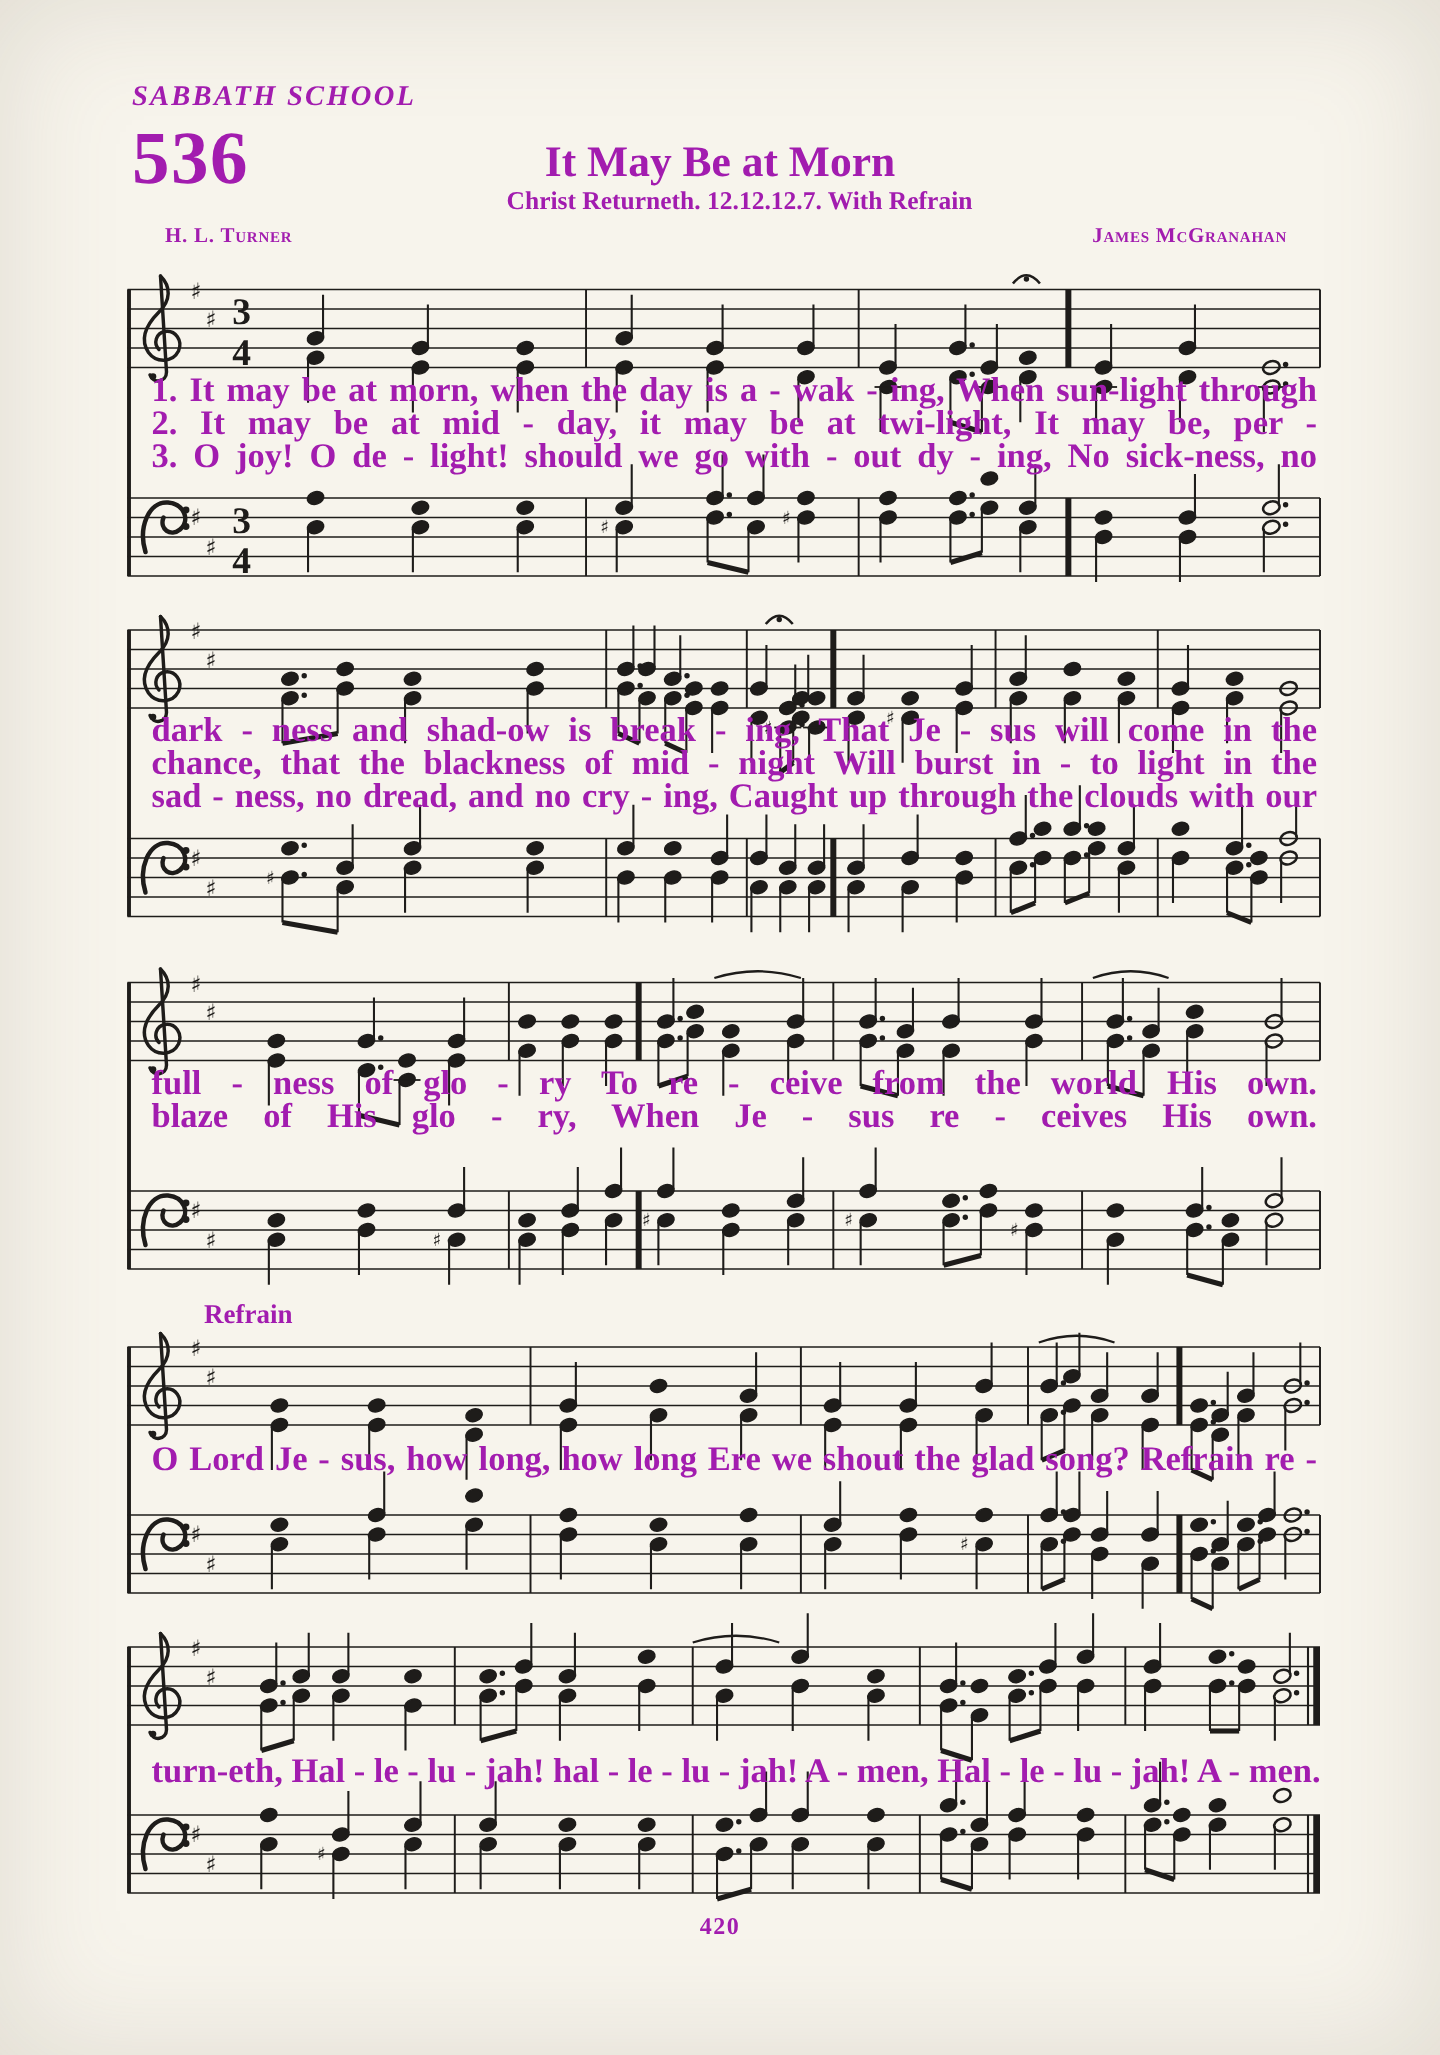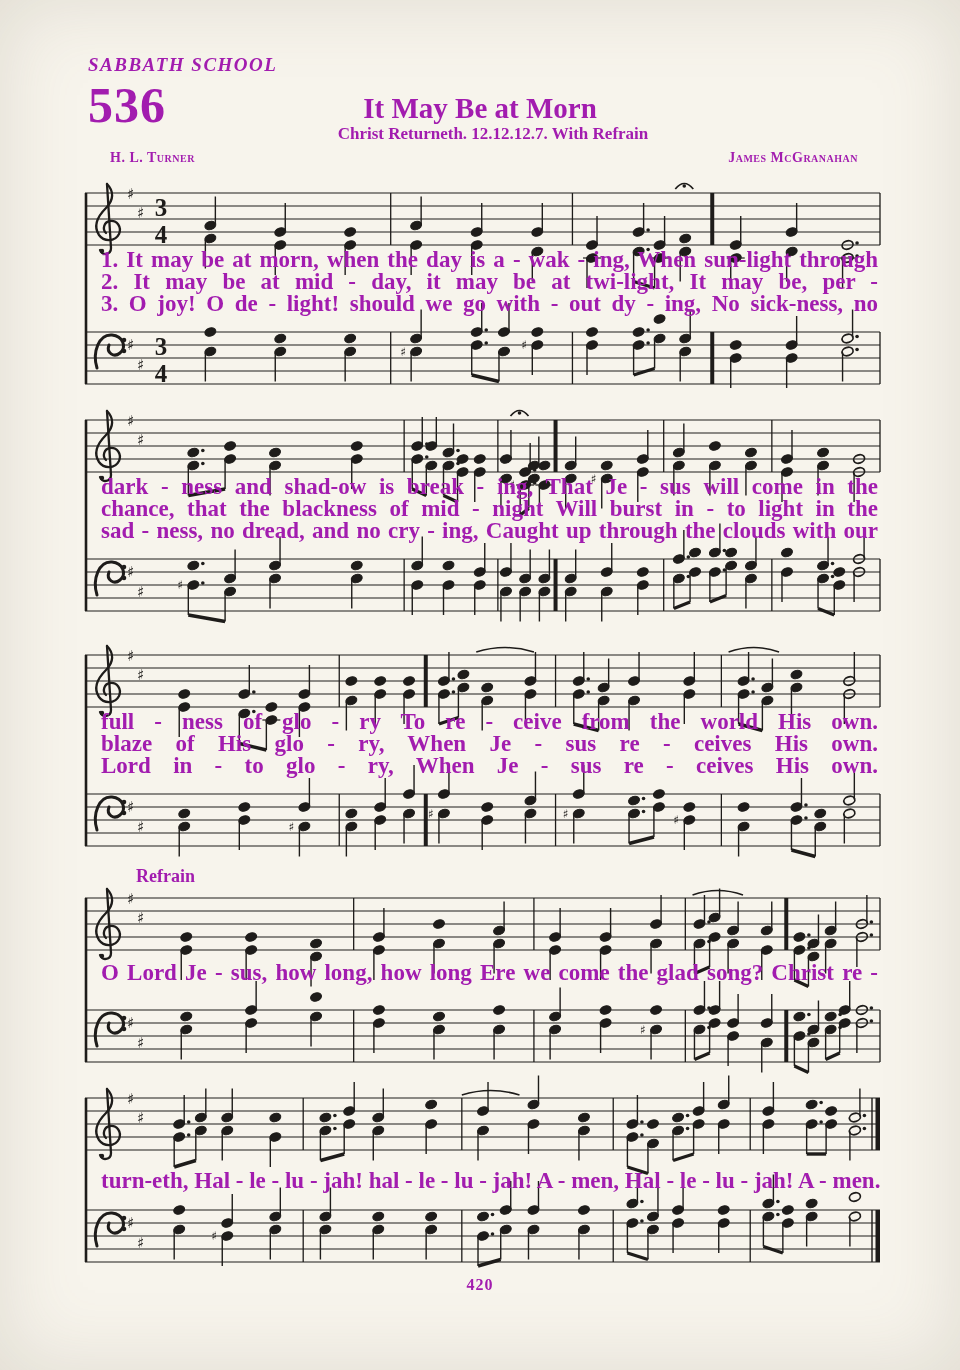--- a/index.html
+++ b/index.html
@@ -654,21 +654,20 @@
         <ellipse cx="764.3334666666667" cy="168.5" rx="5.6" ry="4.1" transform="rotate(-18 764.3334666666667 168.5)" fill="none" stroke="#1e1c1a" stroke-width="1.7"></ellipse>
         <ellipse cx="764.3334666666667" cy="155.5" rx="5.6" ry="4.1" transform="rotate(-18 764.3334666666667 155.5)" fill="none" stroke="#1e1c1a" stroke-width="1.7"></ellipse>
         <line x1="759.3334666666667" y1="169.5" x2="759.3334666666667" y2="198.5" stroke="#1e1c1a" stroke-width="1.4"></line>
         <line x1="769.3334666666667" y1="154.5" x2="769.3334666666667" y2="126.5" stroke="#1e1c1a" stroke-width="1.4"></line>
         <path d="M 391.24,7 Q 420.08000000000004,-2 448.92,7" fill="none" stroke="#1e1c1a" stroke-width="1.5"></path>
         <path d="M 643.59,7 Q 668.825,-2 694.06,7" fill="none" stroke="#1e1c1a" stroke-width="1.5"></path>
       </svg>
     <div class="lyrics verse">
       <div class="lyric-line">full - ness of glo - ry To re - ceive from the world His own.</div>
       <div class="lyric-line">blaze of His glo - ry, When Je - sus re - ceives His own.</div>
-      <div class="lyric-line">Lord in - to glo - ry, When Je - sus re - ceives His own.</div>
     </div>
   </div>
 
   <div class="refrain-label">Refrain</div>
 
   <div class="system sys4">
     <svg viewBox="0 0 795 184" width="795" height="184">
         <line x1="0" y1="10" x2="795" y2="10" stroke="#1e1c1a" stroke-width="1.1"></line>
         <line x1="0" y1="23" x2="795" y2="23" stroke="#1e1c1a" stroke-width="1.1"></line>
         <line x1="0" y1="36" x2="795" y2="36" stroke="#1e1c1a" stroke-width="1.1"></line>
@@ -845,21 +844,21 @@
         <line x1="764.6950333333333" y1="121" x2="764.6950333333333" y2="93" stroke="#1e1c1a" stroke-width="1.4"></line>
         <line x1="740.6355333333333" y1="171.5" x2="754.6950333333333" y2="165" stroke="#1e1c1a" stroke-width="3.4"></line>
         <ellipse cx="776.8788666666667" cy="135" rx="5.6" ry="4.1" transform="rotate(-18 776.8788666666667 135)" fill="none" stroke="#1e1c1a" stroke-width="1.7"></ellipse>
         <ellipse cx="776.8788666666667" cy="122" rx="5.6" ry="4.1" transform="rotate(-18 776.8788666666667 122)" fill="none" stroke="#1e1c1a" stroke-width="1.7"></ellipse>
         <line x1="771.8788666666667" y1="136" x2="771.8788666666667" y2="165" stroke="#1e1c1a" stroke-width="1.4"></line>
         <circle cx="786.3788666666667" cy="133" r="1.8" fill="#1e1c1a"></circle>
         <circle cx="786.3788666666667" cy="120" r="1.8" fill="#1e1c1a"></circle>
         <path d="M 607.54,7 Q 632.775,-2 658.01,7" fill="none" stroke="#1e1c1a" stroke-width="1.5"></path>
       </svg>
     <div class="lyrics one-line-a">
-      <div class="lyric-line">O Lord Je - sus, how long, how long Ere we come the glad song? Christ re -</div>
+      <div class="lyric-line">O Lord Je - sus, how long, how long Ere we shout the glad song? Refrain re -</div>
     </div>
   </div>
 
   <div class="system sys5">
     <svg viewBox="0 0 795 184" width="795" height="184">
         <line x1="0" y1="10" x2="795" y2="10" stroke="#1e1c1a" stroke-width="1.1"></line>
         <line x1="0" y1="23" x2="795" y2="23" stroke="#1e1c1a" stroke-width="1.1"></line>
         <line x1="0" y1="36" x2="795" y2="36" stroke="#1e1c1a" stroke-width="1.1"></line>
         <line x1="0" y1="49" x2="795" y2="49" stroke="#1e1c1a" stroke-width="1.1"></line>
         <line x1="0" y1="62" x2="795" y2="62" stroke="#1e1c1a" stroke-width="1.1"></line>

